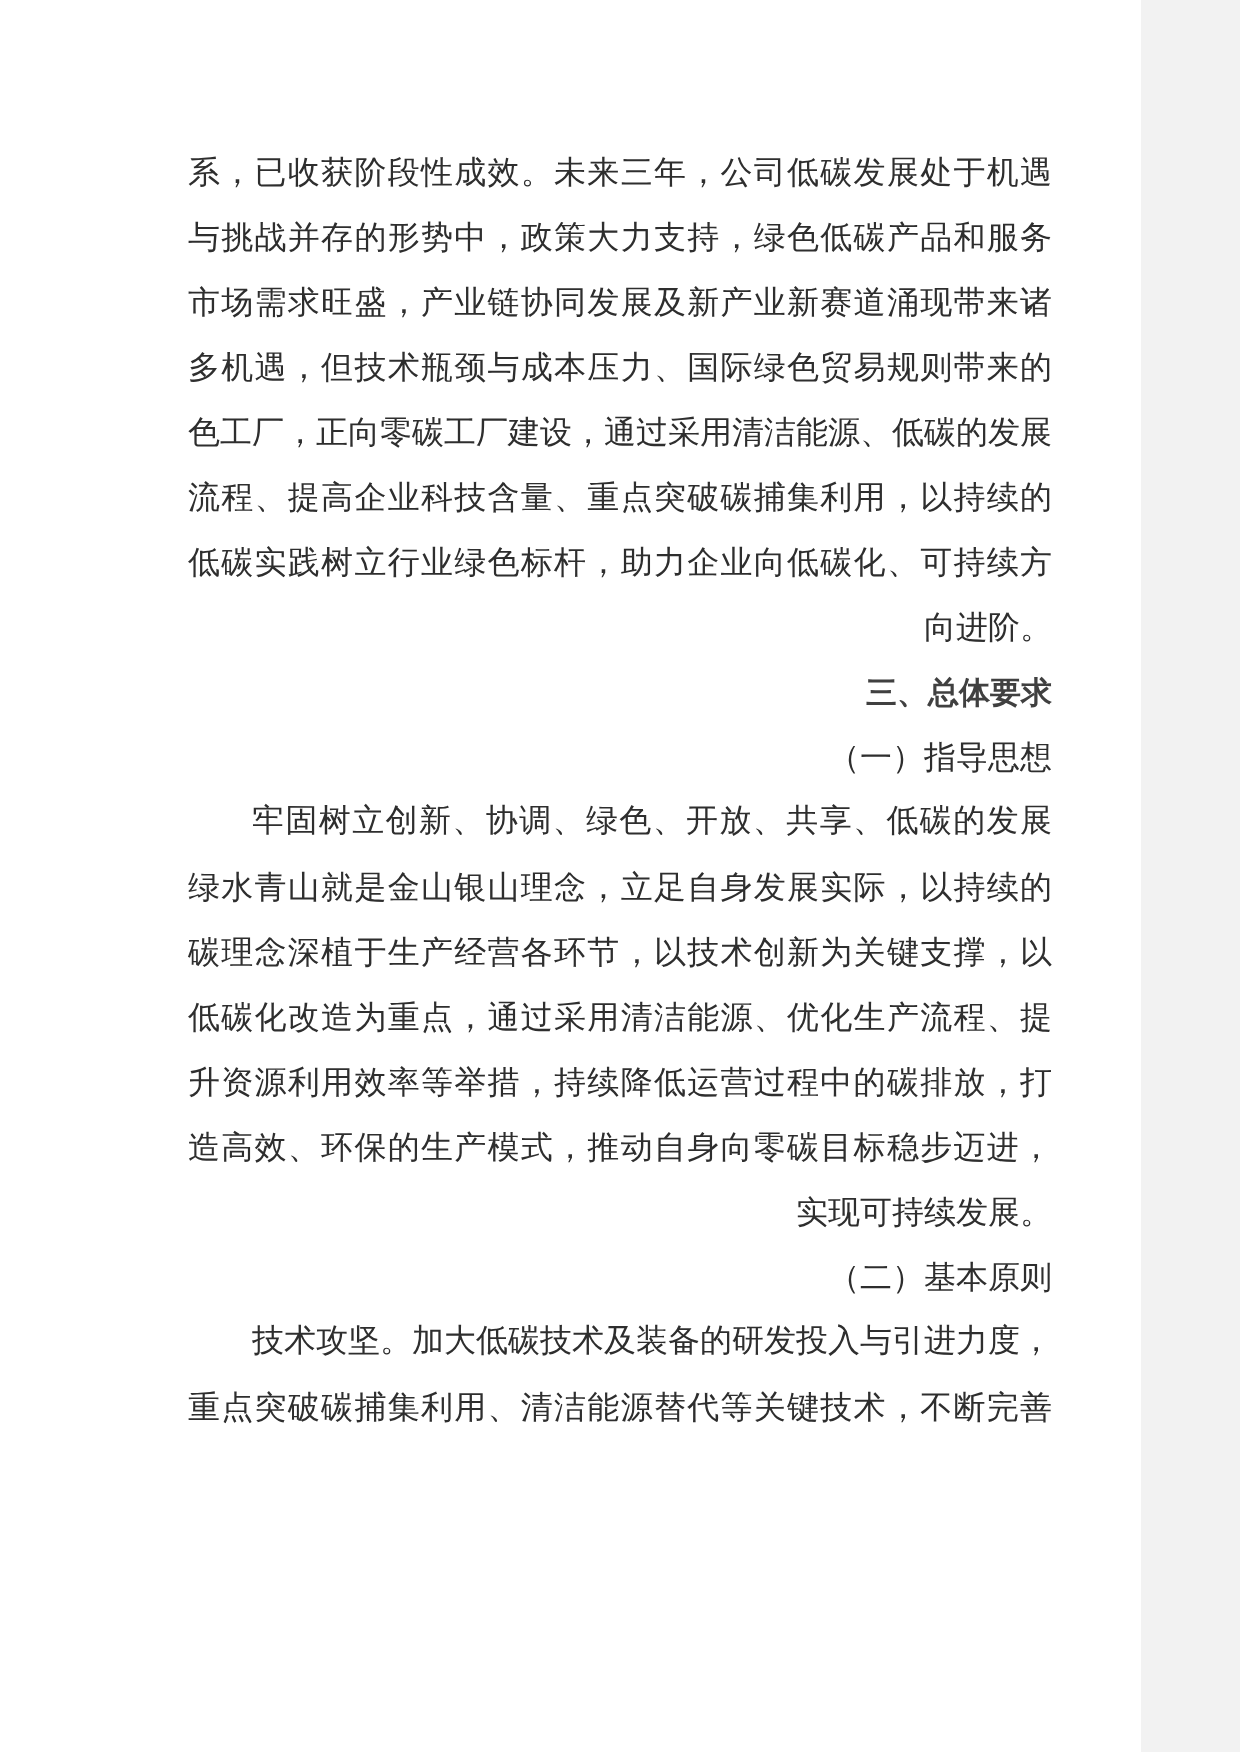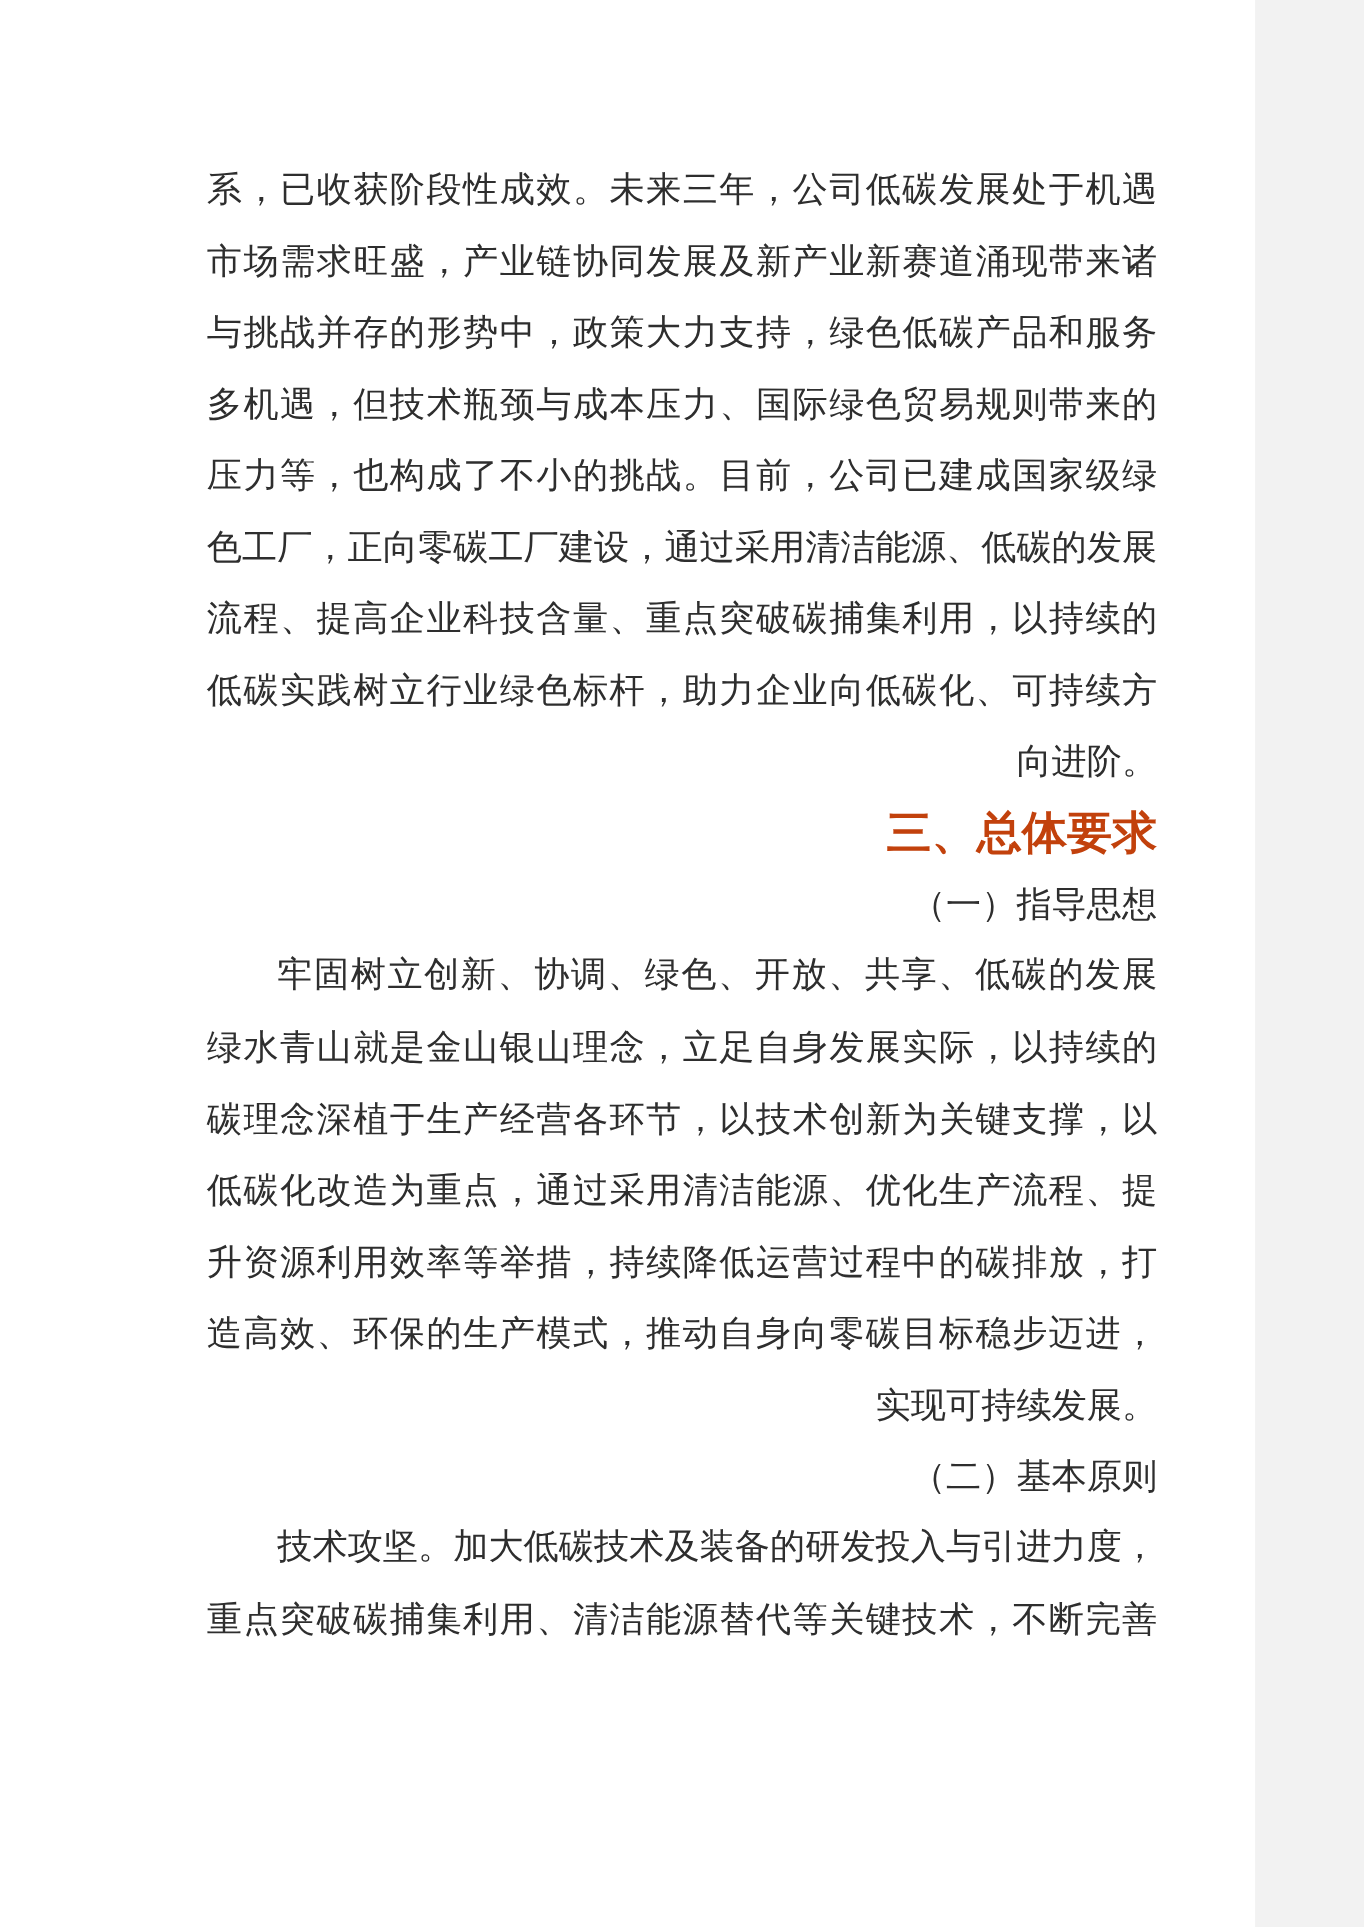--- a/index.html
+++ b/index.html
@@ -41,41 +41,40 @@
     text-align-last: justify;
   }
   
   .ln.ind {
     text-indent: 64px;
     font-family: Liberation Mono, monospace;
   }
   .ln.heading {
     font-family: "Liberation Sans", "DejaVu Sans", sans-serif;
     font-weight: 700;
-    color: #c2410c;
+    color: #404040;
     text-indent: 62px;
-    font-size: 41px;
+    font-size: 31px;
   }
   .ln.sub {
     text-indent: 64px;
     font-family: Liberation Serif, serif;
   }
 </style>
 </head>
 <body>
 
 <div class="page">
   <div class="text-block">
 
     <div>
       <div class="ln j">系，已收获阶段性成效。未来三年，公司低碳发展处于机遇</div>
+      <div class="ln j">与挑战并存的形势中，政策大力支持，绿色低碳产品和服务</div>
       <div class="ln j">市场需求旺盛，产业链协同发展及新产业新赛道涌现带来诸</div>
-      <div class="ln j">与挑战并存的形势中，政策大力支持，绿色低碳产品和服务</div>
       <div class="ln j">多机遇，但技术瓶颈与成本压力、国际绿色贸易规则带来的</div>
-      <div class="ln j">压力等，也构成了不小的挑战。目前，公司已建成国家级绿</div>
       <div class="ln j">色工厂，正向零碳工厂建设，通过采用清洁能源、低碳的发展</div>
       <div class="ln j">流程、提高企业科技含量、重点突破碳捕集利用，以持续的</div>
       <div class="ln j">低碳实践树立行业绿色标杆，助力企业向低碳化、可持续方</div>
       <div class="ln">向进阶。</div>
     </div>
 
     <div class="ln heading">三、总体要求</div>
 
     <div class="ln sub">（一）指导思想</div>
     <div>

